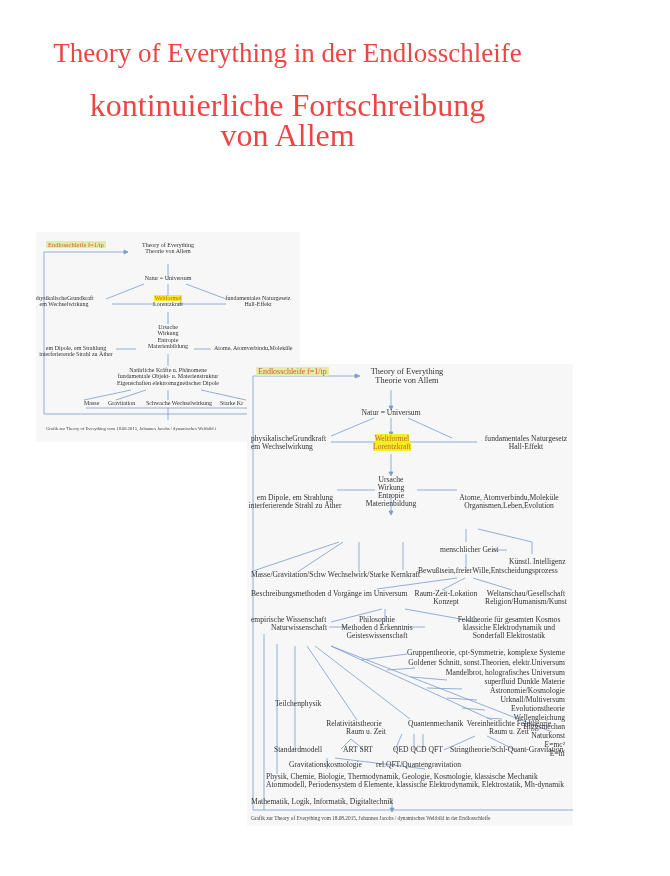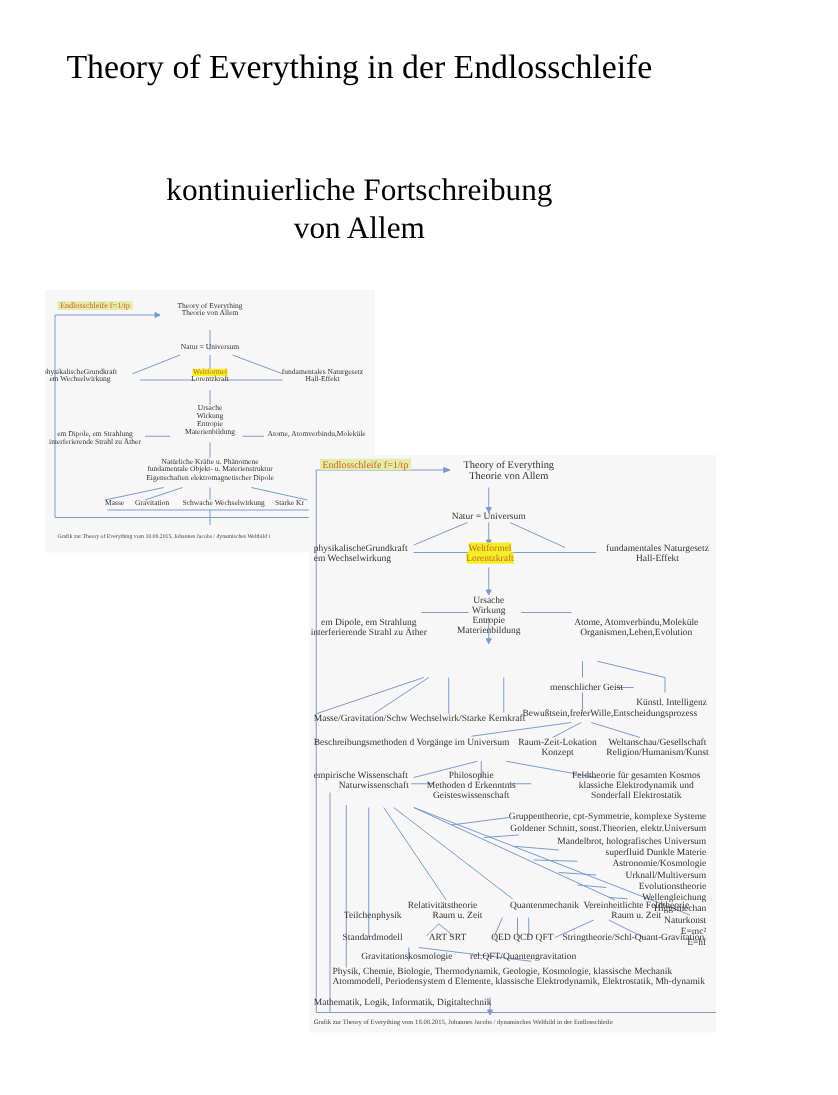--- a/index.html
+++ b/index.html
@@ -1,20 +1,20 @@
 <!DOCTYPE html>
 <html><head>
 <meta charset="utf-8">
 <style>
   html, body { margin:0; padding:0; background:#ffffff; }
   body { width:670px; height:876px; position:relative; overflow:hidden;
          font-family:"Liberation Serif", "DejaVu Serif", serif; color:#222; }
-  .title { position:absolute; left:0; width:575px; text-align:center; color:#000000; }
+  .title { position:absolute; left:0; width:575px; text-align:center; color:#ef4444; }
   .t1 { top:38px; font-size:27px; }
-  .t2 { top:90px; font-size:25px; line-height:30px;margin-top:48px; }
+  .t2 { top:90px; font-size:32px; line-height:30px; }
   .panel { position:absolute; background:#f7f7f8; }
   .panel svg { position:absolute; left:0; top:0; }
   .lbl { position:absolute; white-space:nowrap; color:#333; line-height:1.05; }
   .c { text-align:center; transform:translateX(-50%); }
   .r { text-align:right; transform:translateX(-100%); }
   .endl { background:#e4eda8; color:#d15b2c; padding:0 2px; }
   .yel { background:#f4ef24; color:#c9632b; }
   .cap { position:absolute; white-space:nowrap; color:#444; }
 </style>
 </head>
@@ -224,21 +224,21 @@
   <div class="lbl r" style="left:318px;top:314px;">superfluid Dunkle Materie</div>
   <div class="lbl r" style="left:318px;top:323px;">Astronomie/Kosmologie</div>
   <div class="lbl r" style="left:318px;top:332px;">Urknall/Multiversum</div>
   <div class="lbl r" style="left:318px;top:341px;">Evolutionstheorie</div>
   <div class="lbl r" style="left:318px;top:350px;">Wellengleichung</div>
   <div class="lbl r" style="left:318px;top:359px;">Higgsmechan</div>
   <div class="lbl r" style="left:318px;top:368px;">Naturkonst</div>
   <div class="lbl r" style="left:318px;top:377px;">E=mc²</div>
   <div class="lbl r" style="left:318px;top:386px;padding-left:36px;">E=hf</div>
 
-  <div class="lbl" style="left:28px;top:364px;">Teilchenphysik</div>
+  <div class="lbl" style="left:28px;top:336px;">Teilchenphysik</div>
   <div class="lbl c" style="left:107px;top:356px;">
     <div>Relativitätstheorie</div>
     <div style="padding-left:24px;">Raum u. Zeit</div>
   </div>
   <div class="lbl" style="left:161px;top:356px;">Quantenmechanik</div>
   <div class="lbl c" style="left:262px;top:356px;">
     <div>Vereinheitlichte Feldtheorie</div>
     <div>Raum u. Zeit</div>
   </div>
   <div class="lbl" style="left:27px;top:382px;">Standardmodell</div>

